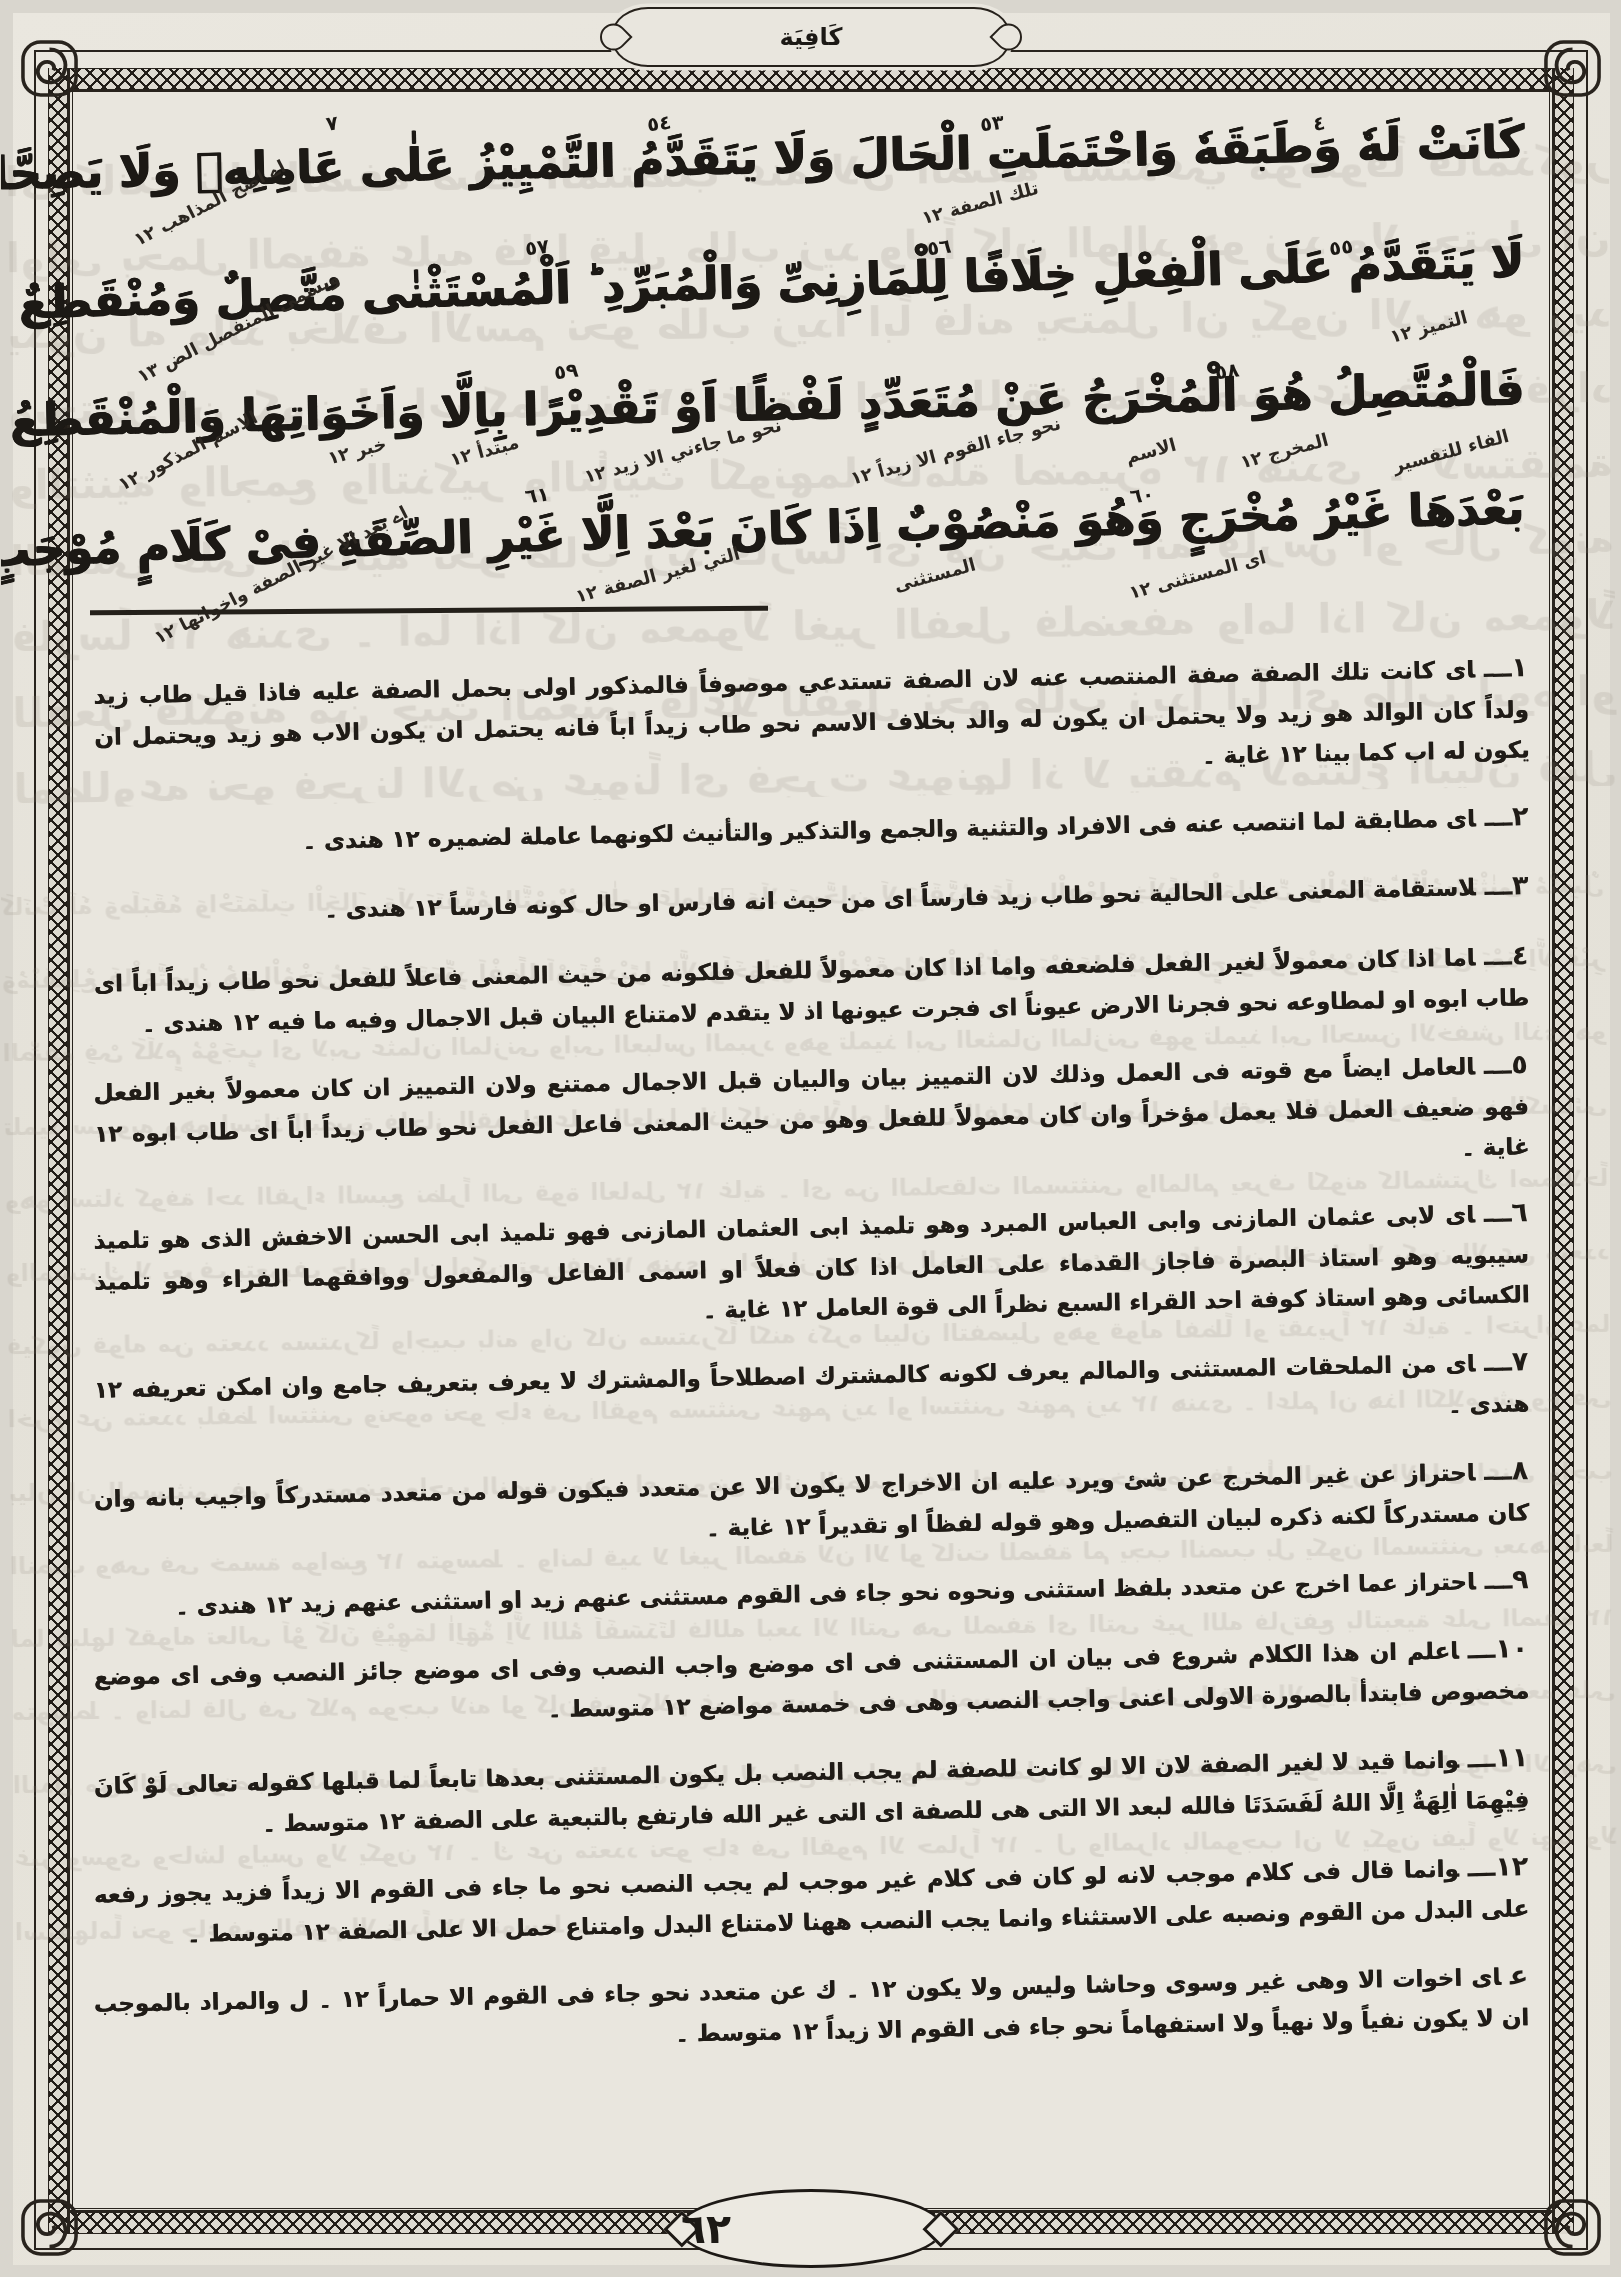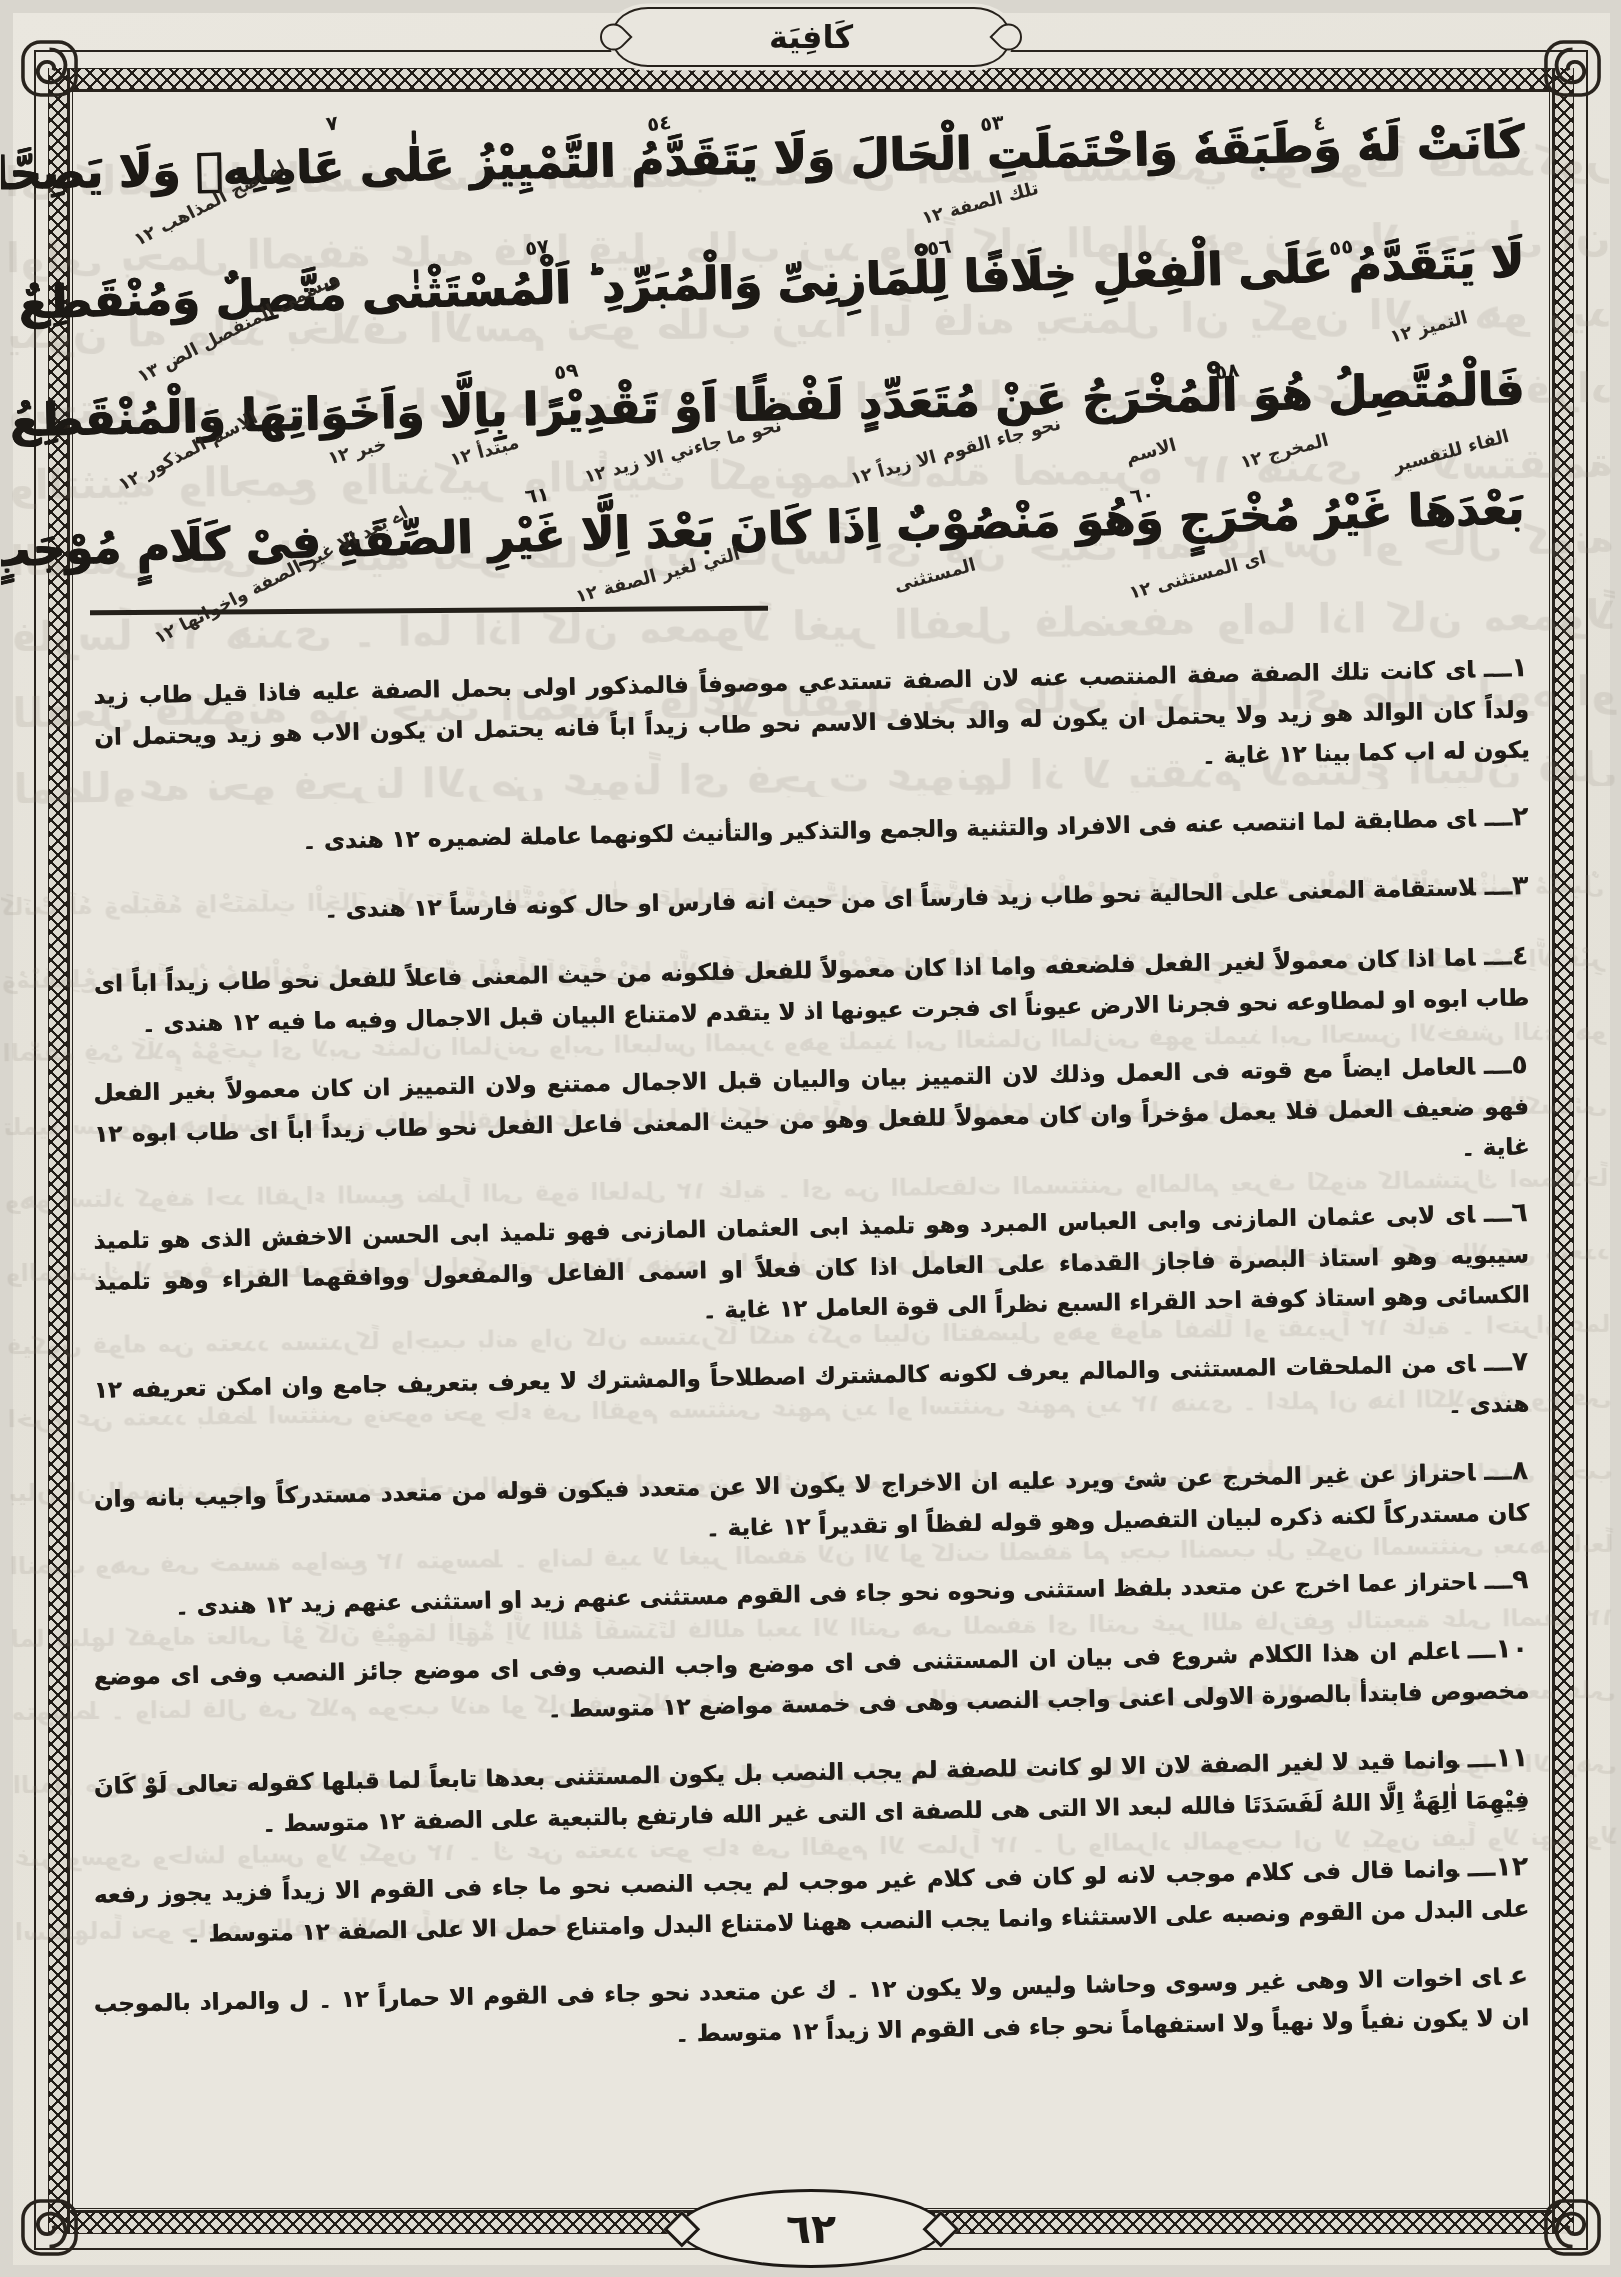--- a/index.html
+++ b/index.html
@@ -30,21 +30,21 @@
     width:394px;height:56px;background:#e9e6de;border:2.7px solid #26211b;
     border-radius:36px/27px;display:flex;align-items:center;justify-content:center;z-index:6;
     box-shadow:0 0 0 3.6px #e9e6de;
   }
   .header-cartouche:before,.header-cartouche:after{
     content:"";position:absolute;top:50%;width:23px;height:23px;border:2.7px solid #26211b;
     background:#e9e6de;border-radius:50% 50% 50% 0;transform:translateY(-50%) rotate(45deg);
   }
   .header-cartouche:before{right:-14.3px;}
   .header-cartouche:after{left:-14.3px;transform:translateY(-50%) rotate(225deg);}
-  .page-title{font-size:32px;font-weight:bold;letter-spacing:0.9px;}
+  .page-title{font-size:24px;font-weight:bold;letter-spacing:0.9px;}
   
   .corner{position:absolute;width:59px;height:59px;z-index:5;}
   .corner svg{width:100%;height:100%;}
   .corner.tl{left:19.7px;top:39px;}
   .corner.tr{right:19.7px;top:39px;transform:scaleX(-1);}
   .corner.bl{left:19.7px;bottom:19.7px;transform:scaleY(-1);}
   .corner.br{right:19.7px;bottom:19.7px;transform:scale(-1,-1);}
   
   .content{position:absolute;left:90px;right:90px;top:107px;bottom:81px;z-index:2;}
   
@@ -84,21 +84,21 @@
   
   .footnotes{padding:7.2px 3.6px 0 3.6px;}
   .footnote{font-size:23px;font-weight:bold;line-height:1.72;margin-bottom:22.4px;
     text-align:justify;transform:rotate(-1.1deg);color:#201c17;}
   .fn-marker{font-size:27px;letter-spacing:-1.8px;padding-left:9px;}
   .fn-text{text-shadow:0.4px 0 0 currentColor;}
   
   .page-number-lens{
     position:absolute;bottom:9px;left:50%;transform:translateX(-50%);
     width:260px;height:73px;background:#ece9e1;border:3.6px solid #1d1915;
-    border-radius:50%;display:flex;align-items:center;justify-content:center;z-index:7;
+    border-radius:50%;display:flex;align-items:center;justify-content:flex-end;z-index:7;
   }
   .page-number-lens:before,.page-number-lens:after{
     content:"";position:absolute;top:50%;width:19.7px;height:19.7px;background:#ece9e1;
     border:3.6px solid #1d1915;transform:translateY(-50%) rotate(45deg);z-index:-1;
   }
   .page-number-lens:before{right:-12.5px;}
   .page-number-lens:after{left:-12.5px;}
   .page-number{font-size:41px;font-weight:bold;}
 </style>
 </head>

